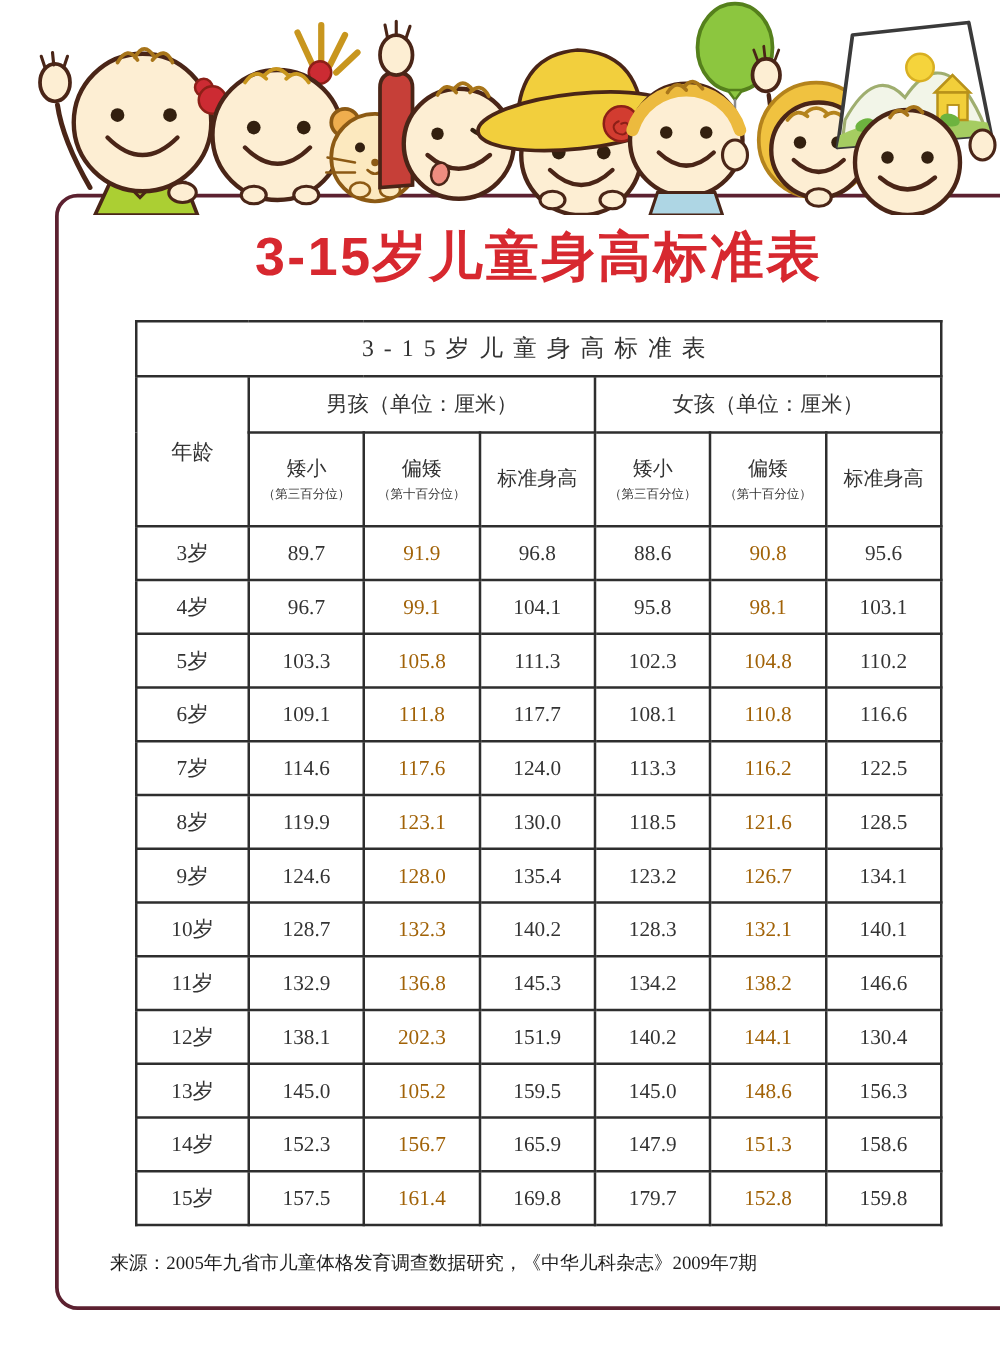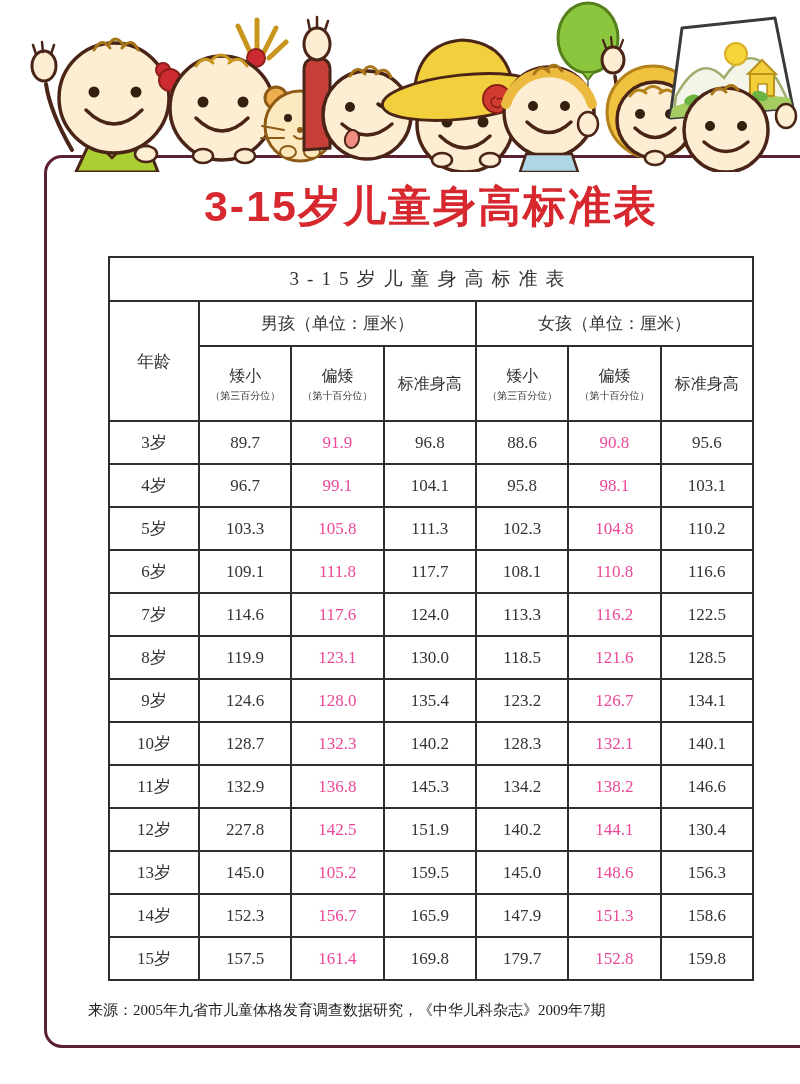--- a/index.html
+++ b/index.html
@@ -14,21 +14,21 @@
   table.height-table{margin:25px auto 0 auto;width:646px;border-collapse:collapse;table-layout:fixed;
         font-family:"Liberation Serif","DejaVu Serif",serif;color:#333333;}
   table.height-table th,table.height-table td{border:2px solid #2e2e2e;text-align:center;
         vertical-align:middle;padding:0;font-weight:normal;}
   th.table-title{height:42px;font-size:19px;letter-spacing:8px;}
   th.group-head{height:43px;font-size:17px;margin-top:43px;}
   th.sub-head{height:73px;font-size:16px;line-height:1.5;}
   .sh-main,.sh-sub{display:block;}
   .sh-sub{font-size:10px;}
   tbody td{height:41px;font-size:17px;}
-  td.hl{color:#ec4899;}
+  td.hl{color:#a16207;}
   .source{margin:20px 0 0 41px;font-size:15px;color:#1d1d1d;
           font-family:"Liberation Serif","DejaVu Serif",serif;}
 </style>
 </head>
 <body>
 
 <div class="stage">
 
   <svg class="banner" viewBox="0 0 800 172" aria-hidden="true">
 
@@ -269,22 +269,22 @@
     <td class="age-cell">11岁</td>
     <td>132.9</td>
     <td class="hl">136.8</td>
     <td>145.3</td>
     <td>134.2</td>
     <td class="hl">138.2</td>
     <td>146.6</td>
   </tr>
           <tr>
     <td class="age-cell">12岁</td>
-    <td>227.8</td>
-    <td class="hl">142.5</td>
+    <td>138.1</td>
+    <td class="hl">202.3</td>
     <td>151.9</td>
     <td>140.2</td>
     <td class="hl">144.1</td>
     <td>130.4</td>
   </tr>
           <tr>
     <td class="age-cell">13岁</td>
     <td>145.0</td>
     <td class="hl">105.2</td>
     <td>159.5</td>

